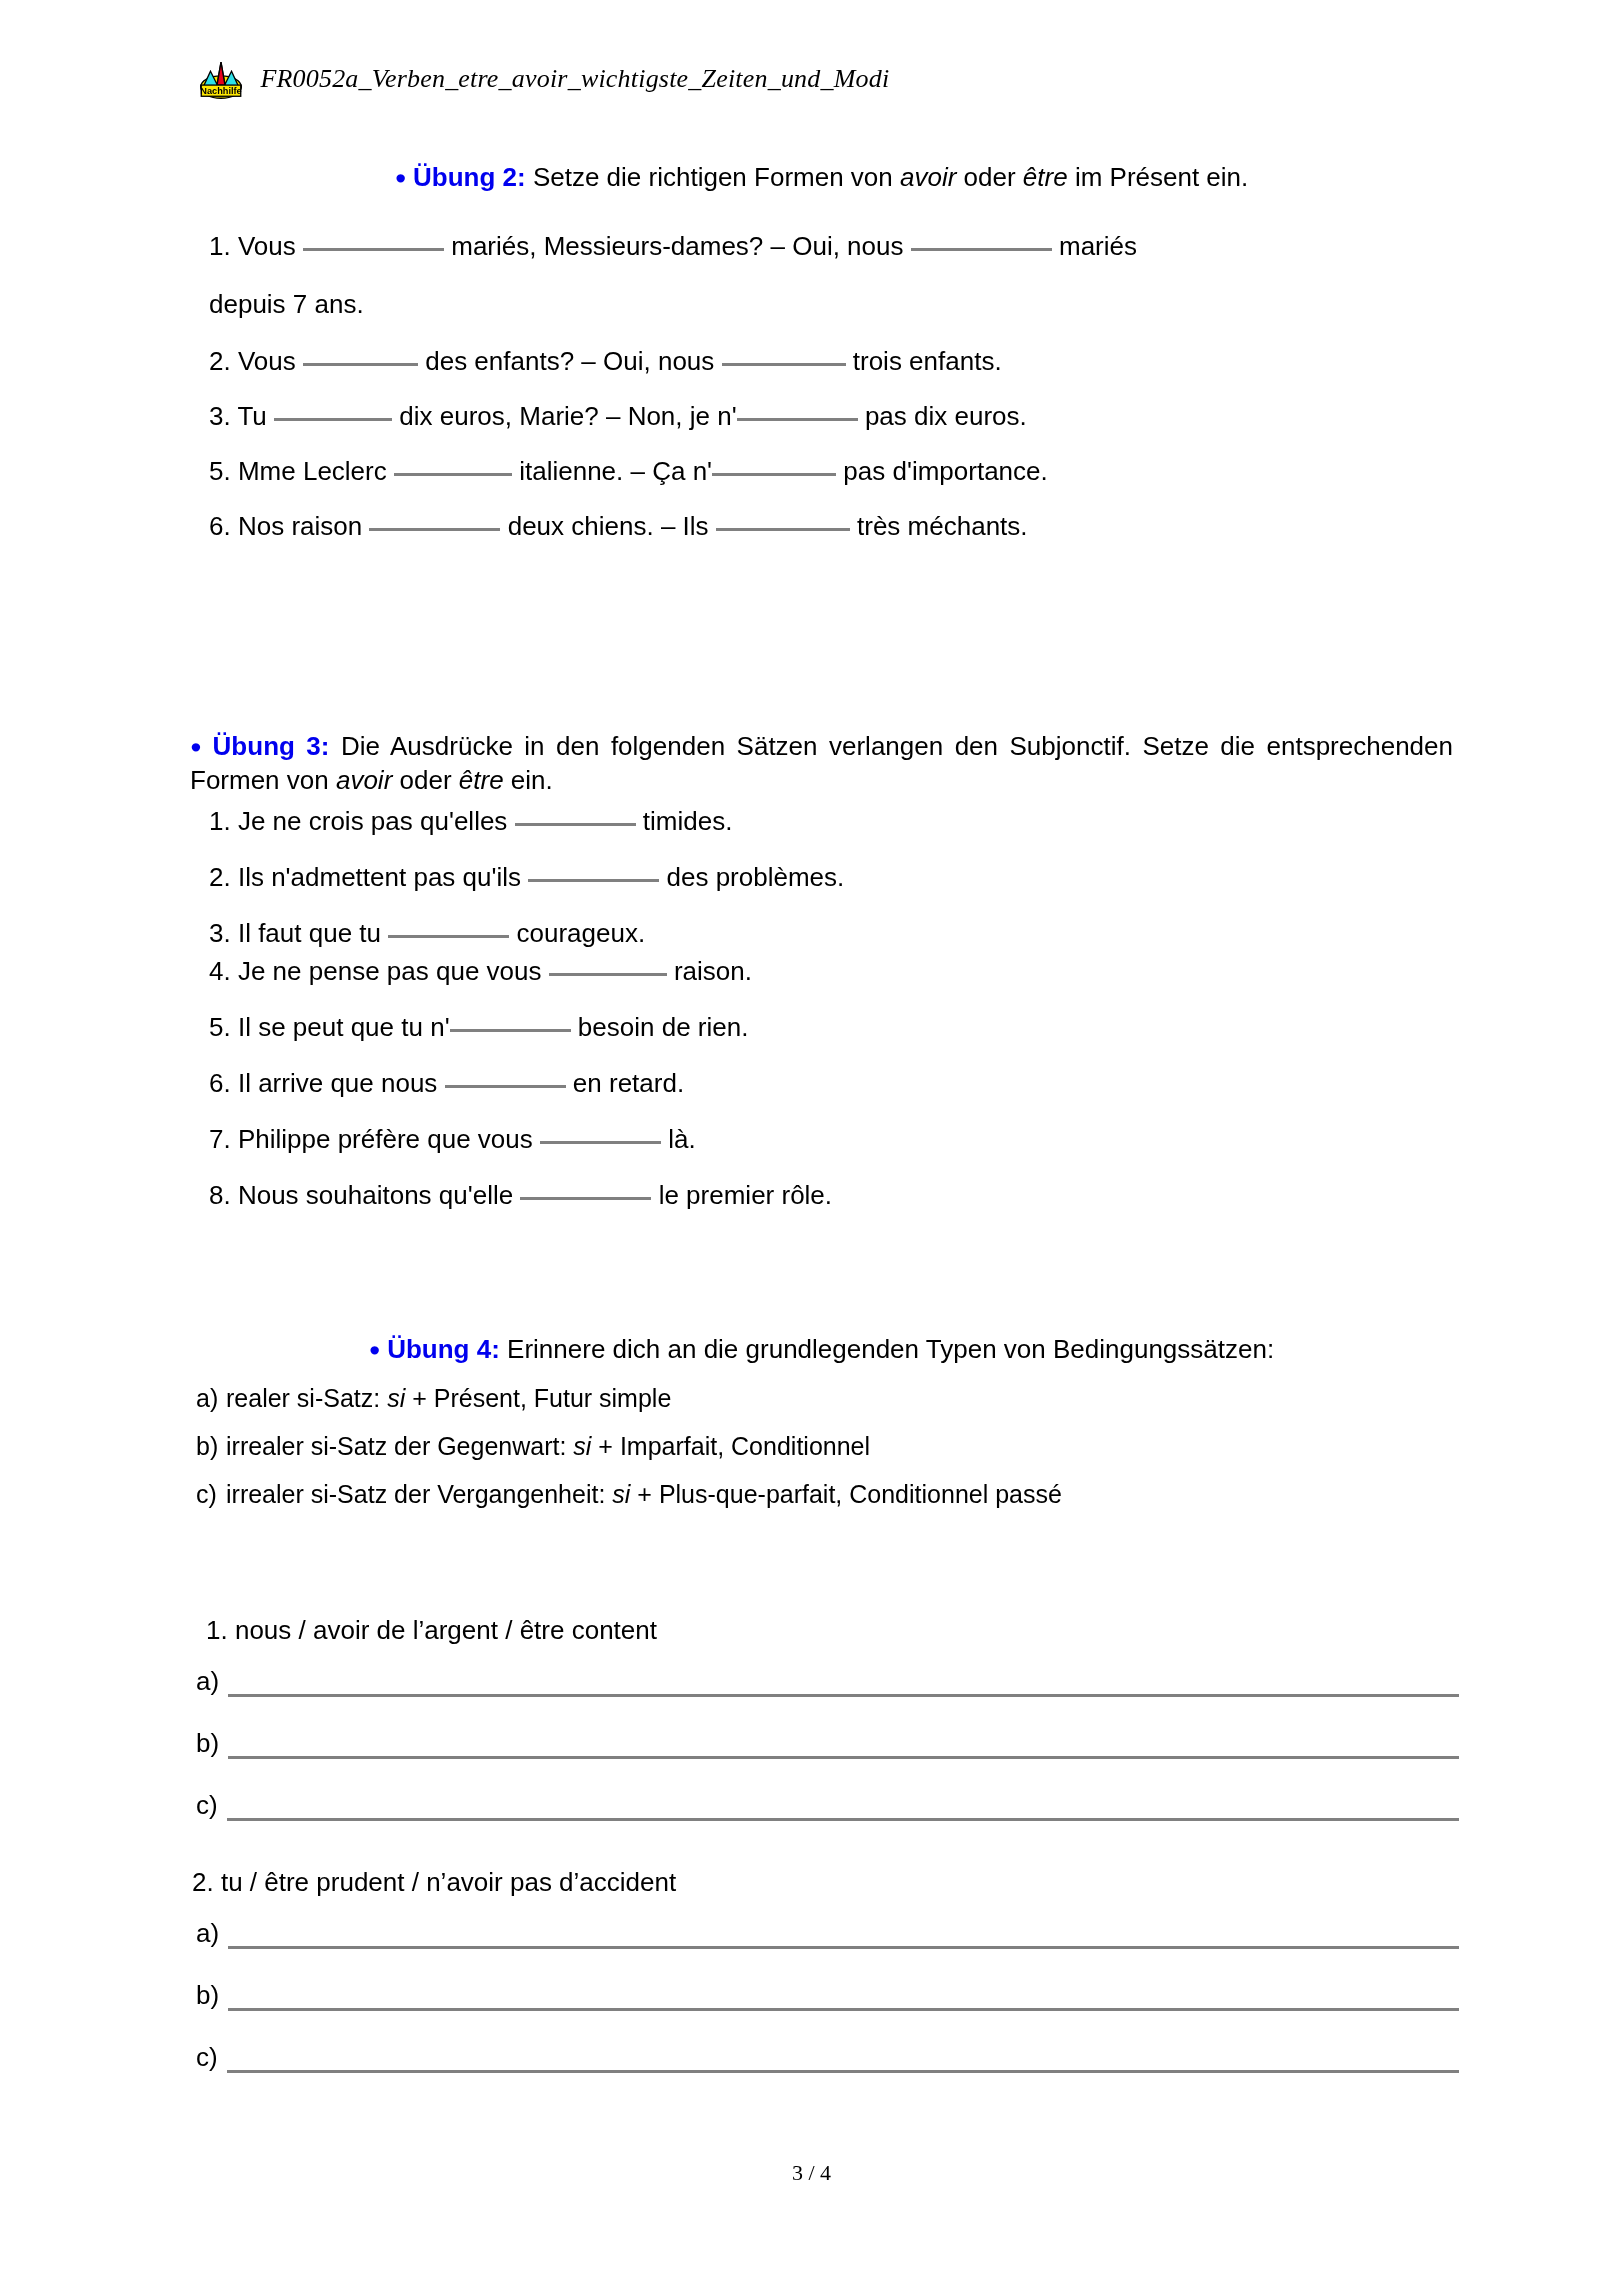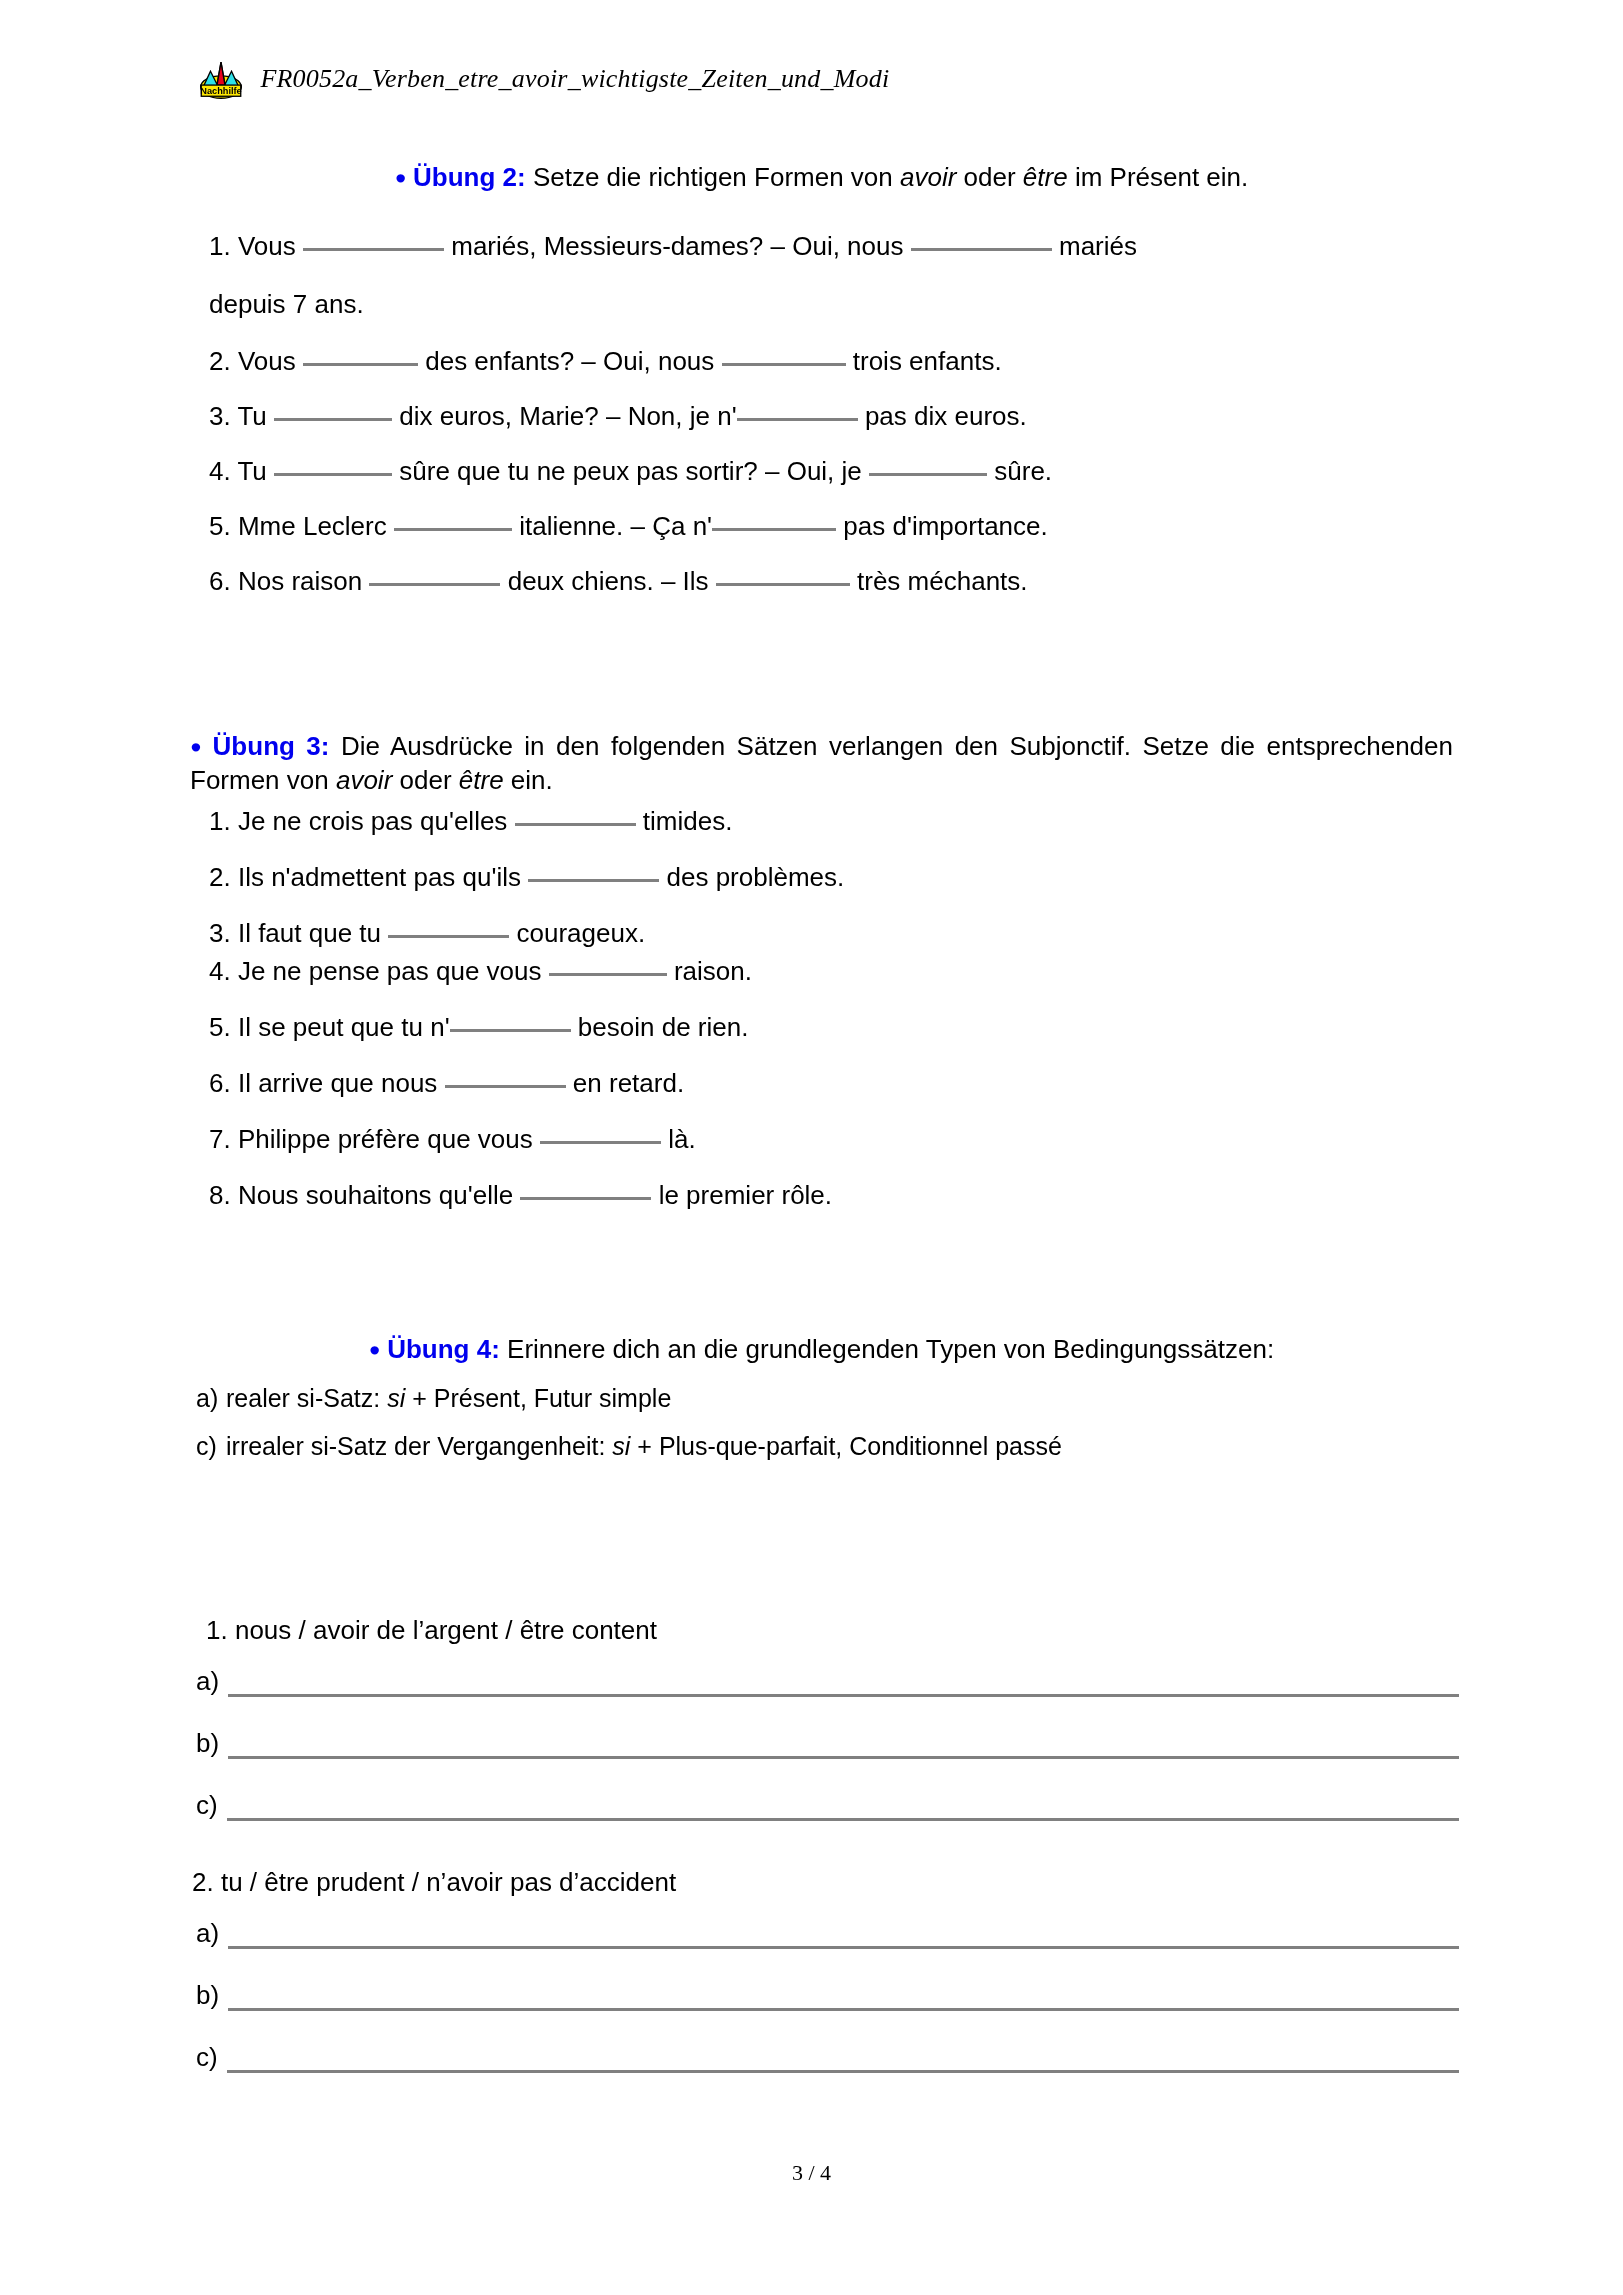--- a/index.html
+++ b/index.html
@@ -175,26 +175,20 @@
       <span>des enfants? – Oui, nous</span>
       <span class="blank" style="width:124px;"></span>
       <span>trois enfants.</span></p>
 
     <p class="item" style="margin-top:29px;"><span class="num">3.</span>
       <span>Tu</span>
       <span class="blank" style="width:118px;"></span>
       <span>dix euros, Marie? – Non, je n'</span><span class="blank" style="width:121px;"></span>
       <span>pas dix euros.</span></p>
 
-    <p class="item" style="margin-top:29px;"><span class="num">4.</span>
-      <span>Tu</span>
-      <span class="blank" style="width:118px;"></span>
-      <span>sûre que tu ne peux pas sortir? – Oui, je</span>
-      <span class="blank" style="width:118px;"></span>
-      <span>sûre.</span></p>
 
     <p class="item" style="margin-top:29px;"><span class="num">5.</span>
       <span>Mme Leclerc</span>
       <span class="blank" style="width:118px;"></span>
       <span>italienne. – Ça n'</span><span class="blank" style="width:124px;"></span>
       <span>pas d'importance.</span></p>
 
     <p class="item" style="margin-top:29px;"><span class="num">6.</span>
       <span>Nos raison</span>
       <span class="blank" style="width:131px;"></span>
@@ -247,20 +241,21 @@
       <span class="blank" style="width:131px;"></span>
       <span>le premier rôle.</span></p>
   </div>
 
   <div class="content" style="top:1332px;">
     <p class="ex-head"><span class="bullet">●</span><span class="uebung">Übung 4:</span><span> Erinnere dich an die grundlegenden Typen von Bedingungssätzen:</span></p>
   </div>
 
   <div class="content" style="top:1386px; left:196px; width:1263px;">
     <p class="typeline"><span class="tlbl">a)</span><span>realer si-Satz: </span><span class="it">si</span><span> + Présent, Futur simple</span></p>
+    <p class="typeline" style="margin-top:23px;"><span class="tlbl">b)</span><span>irrealer si-Satz der Gegenwart: </span><span class="it">si</span><span> + Imparfait, Conditionnel</span></p>
     <p class="typeline" style="margin-top:23px;"><span class="tlbl">c)</span><span>irrealer si-Satz der Vergangenheit: </span><span class="it">si</span><span> + Plus-que-parfait, Conditionnel passé</span></p>
   </div>
 
 
   <div class="content" style="top:1617px; left:206px; width:1253px;">
     <p class="item"><span class="num">1.</span>
       <span>nous / avoir de l’argent / être content</span></p>
   </div>
 
   <div class="content" style="top:1666px; left:196px; width:1263px;">

